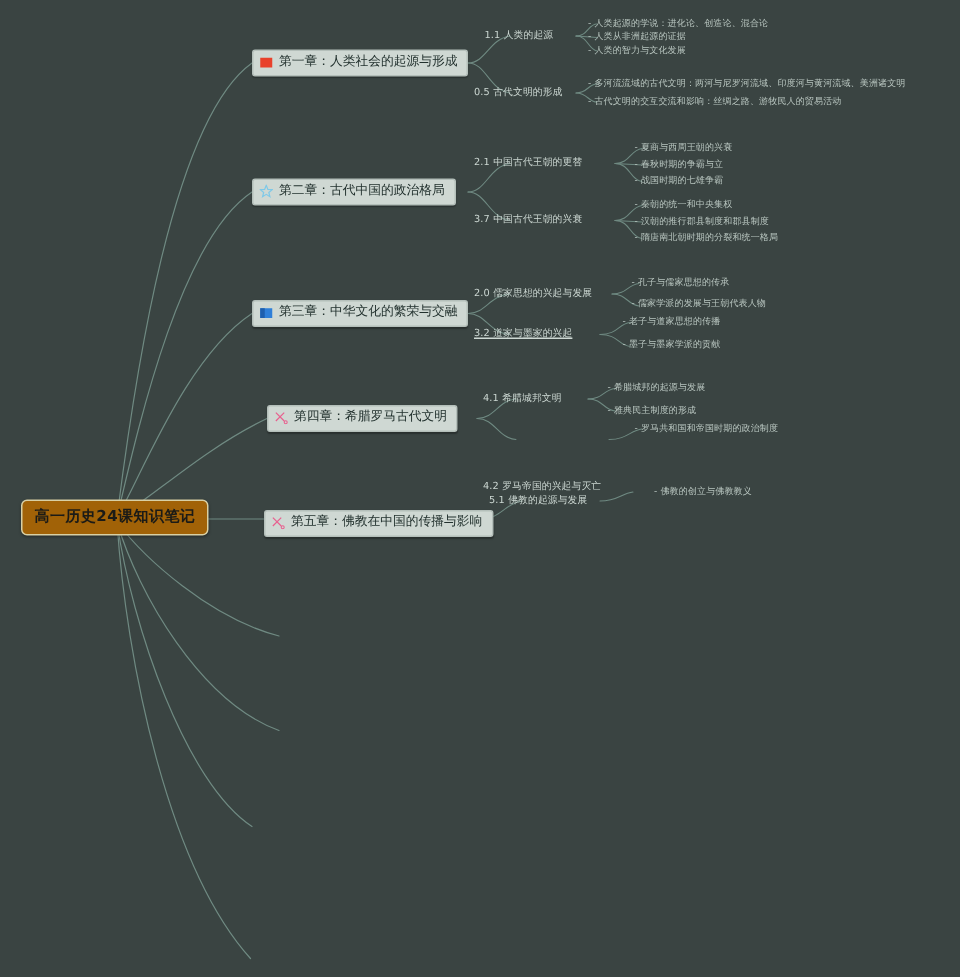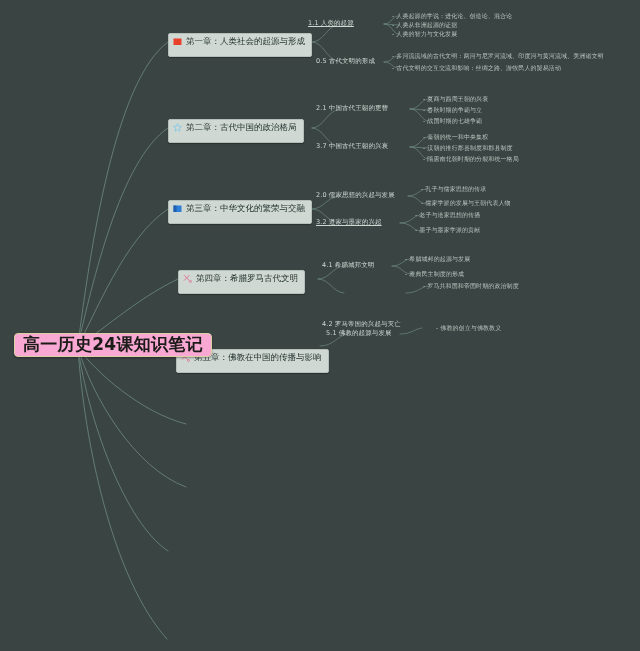--- a/index.html
+++ b/index.html
@@ -29,41 +29,41 @@
     width: 640px;
     height: 651px;
     pointer-events: none;
   }
 
   
   .root-node {
     position: absolute;
     left: 14px;
     top: 333px;
-    background: #f9a8d4;
+    background: #a16207;
     border: 1px solid #d9d0a4;
     border-radius: 4px;
     padding: 3px 8px 4px 8px;
     color: #1b1b17;
-    font-size: 17px;
+    font-size: 10px;
     font-weight: bold;
     letter-spacing: 0.3px;
     white-space: nowrap;
     line-height: 15px;
     box-shadow: 0 1px 2px rgba(0,0,0,0.35);
     z-index: 5;
   }
 
   
   .chapter-node {
     position: absolute;
     background: #cfd8d3;
     border: 1px solid #b4bfba;
     border-radius: 2px;
-    padding: 2px 6px 9px 4px;
+    padding: 2px 6px 3px 4px;
     color: #22312e;
     font-size: 8.5px;
     white-space: nowrap;
     line-height: 11px;
     display: flex;
     align-items: center;
     gap: 4px;
     box-shadow: 0 1px 1px rgba(0,0,0,0.3);
     z-index: 4;
   }
@@ -168,21 +168,21 @@
   </div>
 
   <div class="chapter-node" style="left:168px; top:33px;">
     <span class="ic">
       <svg viewBox="0 0 9 9">
           <rect x="0.5" y="1.5" width="8" height="6.5" fill="#e8412b"></rect>
         </svg>
     </span>
     <span class="chapter-label">第一章：人类社会的起源与形成</span>
   </div>
-  <div class="sub-node" style="left:308px; top:19px;text-decoration:underline;">1.1 人类的起源</div>
+  <div class="sub-node" style="left:323px; top:19px;">1.1 人类的起源</div>
   <div class="sub-node" style="left:316px; top:57px;">0.5 古代文明的形成</div>
   <div class="leaf-node" style="left:392px; top:12px;">- <span>人类起源的学说：进化论、创造论、混合论</span></div>
   <div class="leaf-node" style="left:392px; top:21px;">- <span>人类从非洲起源的证据</span></div>
   <div class="leaf-node" style="left:392px; top:30px;">- <span>人类的智力与文化发展</span></div>
   <div class="leaf-node" style="left:392px; top:52px;">- <span>多河流流域的古代文明：两河与尼罗河流域、印度河与黄河流域、美洲诸文明</span></div>
   <div class="leaf-node" style="left:392px; top:64px;">- <span>古代文明的交互交流和影响：丝绸之路、游牧民人的贸易活动</span></div>
 
   <div class="chapter-node" style="left:168px; top:119px;align-items:center;">
     <span class="ic">
       <svg viewBox="0 0 10 10">
@@ -224,21 +224,21 @@
         </svg>
     </span>
     <span class="chapter-label">第四章：希腊罗马古代文明</span>
   </div>
   <div class="sub-node" style="left:322px; top:261px;">4.1 希腊城邦文明</div>
   <div class="sub-node" style="left:322px; top:288px;margin-top:32px;">4.2 罗马帝国的兴起与灭亡</div>
   <div class="leaf-node" style="left:405px; top:255px;">- <span>希腊城邦的起源与发展</span></div>
   <div class="leaf-node" style="left:405px; top:270px;">- <span>雅典民主制度的形成</span></div>
   <div class="leaf-node" style="left:423px; top:282px;">- <span>罗马共和国和帝国时期的政治制度</span></div>
 
-  <div class="chapter-node" style="left:176px; top:349px;">
+  <div class="chapter-node" style="left:176px; top:340px;">
     <span class="ic">
       <svg viewBox="0 0 10 10">
           <path d="M1 1.2 L7.2 7.4 M7.2 1.2 L1 7.4" stroke="#e8608f" stroke-width="0.9" fill="none"></path>
           <circle cx="8.3" cy="8.3" r="1.1" fill="none" stroke="#e8608f" stroke-width="0.8"></circle>
         </svg>
     </span>
     <span class="chapter-label">第五章：佛教在中国的传播与影响</span>
   </div>
   <div class="sub-node" style="left:326px; top:329px;text-align:right;">5.1 佛教的起源与发展</div>
   <div class="leaf-node" style="left:436px; top:324px;">- <span>佛教的创立与佛教教义</span></div>

